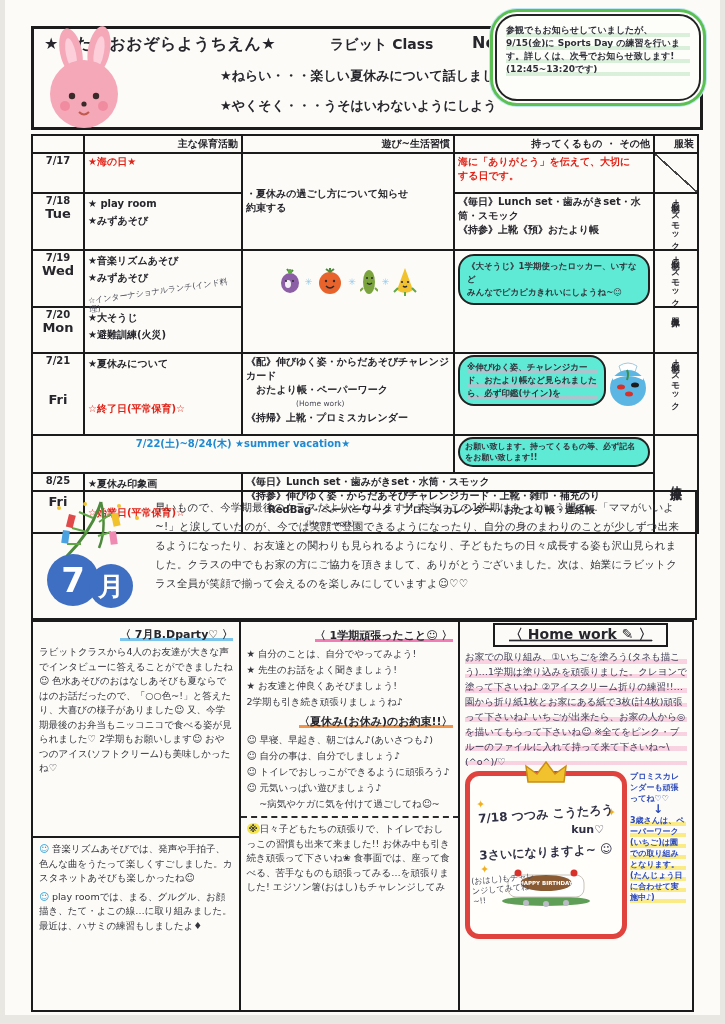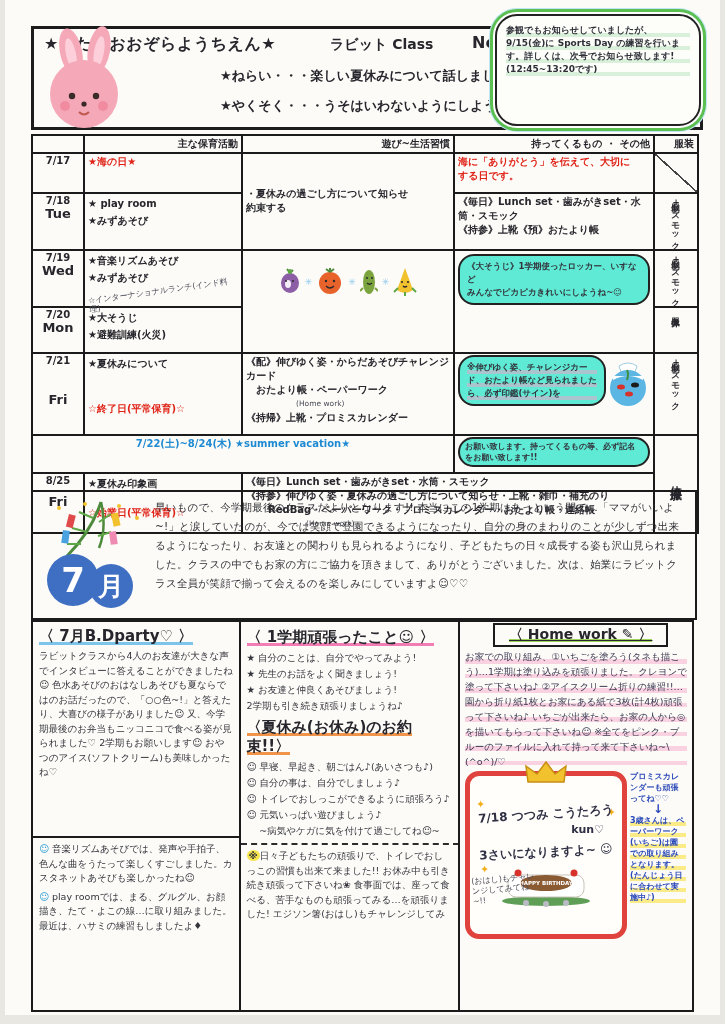--- a/index.html
+++ b/index.html
@@ -7,21 +7,21 @@
   .sheet{position:relative;width:715px;height:1015px;background:#fcfbf7;margin:0 auto;overflow:hidden;color:#26262c;}
   
   .hdr{position:absolute;left:26px;top:26px;width:666px;height:98px;border:3px solid #1c1c1c;background:#fcfbf7;}
   .hdr-title{position:absolute;left:10px;top:5px;font-size:16px;font-weight:bold;letter-spacing:.5px;}
   .hdr-class{position:absolute;left:296px;top:7px;font-size:14px;font-weight:bold;}
   .hdr-no{position:absolute;left:438px;top:4px;font-size:16px;font-weight:bold;}
   .hdr-aim{position:absolute;left:186px;top:38px;font-size:13px;font-weight:bold;}
   .hdr-promise{position:absolute;left:186px;top:68px;font-size:13px;font-weight:bold;}
   .rabbit{position:absolute;left:24px;top:26px;z-index:3;}
   
-  .notice{position:absolute;left:490px;top:14px;width:206px;height:112px;z-index:4;background:#fdfdf9;
+  .notice{position:absolute;left:490px;top:14px;width:206px;height:87px;z-index:4;background:#fdfdf9;
     border:2px solid #222;border-radius:22px;box-shadow:0 0 0 2px #fff,0 0 0 5px #5bbf52,0 0 0 6px #bfe6f2;
     padding:8px 9px;box-sizing:border-box;}
   .notice div{font-size:9px;line-height:13px;color:#2e3038;font-weight:bold;
     background:repeating-linear-gradient(to bottom,transparent 0 9px,rgba(150,215,160,.35) 9px 13px);}
   
   table.sched{position:absolute;left:26px;top:134px;width:666px;border-collapse:collapse;table-layout:fixed;}
   table.sched td,table.sched th{border:2.5px solid #1b1b1b;padding:1px 3px;vertical-align:top;font-size:10px;overflow:visible;position:relative;}
   th.colhead{font-size:13px;font-weight:bold;text-align:right;padding:4px 0;background:#fcfbf7;}
   td.date{text-align:center;font-weight:bold;font-size:14px;padding-top:4px;}
   td.date .dow{font-size:13px;}
@@ -46,21 +46,21 @@
   .julyart{float:left;width:108px;height:112px;position:relative;margin-right:6px;}
   .julytext{font-size:10.5px;line-height:19px;color:#2f3036;letter-spacing:.2px;}
   
   .bottom{position:absolute;left:26px;top:620px;width:666px;height:392px;display:flex;}
   .bcol{box-sizing:border-box;border:2.5px solid #1b1b1b;background:#fcfbf7;}
   .col1{width:210px;display:flex;flex-direction:column;}
   .col2{width:222px;margin-left:-2.5px;padding:4px 6px;}
   .col3{width:236px;margin-left:-2.5px;padding:2px 5px;position:relative;}
   .box-a{flex:0 0 216px;padding:3px 6px;border-bottom:2.5px solid #1b1b1b;box-sizing:border-box;}
   .box-b{flex:1;padding:4px 6px;}
-  .chead{font-size:15px;font-weight:bold;text-align:left;margin:2px 0 3px 0;}
+  .chead{font-size:11px;font-weight:bold;text-align:right;margin:2px 0 3px 0;}
   .u-blue{box-shadow:inset 0 -3px 0 #7cc4ea;}
   .u-pink{box-shadow:inset 0 -3px 0 #f27db4;}
   .u-orange{box-shadow:inset 0 -3px 0 #f0944c;}
   .u-green{box-shadow:inset 0 -3px 0 #9ed158;text-decoration:underline;}
   .para{font-size:9.5px;line-height:14.5px;color:#33343c;}
   .bullet{font-size:9.5px;line-height:16px;color:#33343c;}
   .bullet .bstar{margin-right:3px;}
   .smile-blue{color:#2a9fd8;font-weight:bold;}
   .dashed{border-top:2.5px dashed #2b2b2b;margin:4px -6px;}
   .mark-y{background:#f6e44c;border-radius:50%;padding:0 2px;font-weight:bold;}
@@ -277,21 +277,21 @@
       <td class="date">
         <div>8/25</div>
             <div class="dow" style="margin-top:8px">Fri</div>
       </td>
       <td class="act">
         <div>★夏休み印象画</div>
         <div class="red" style="margin-top:12px">☆始業日(平常保育)☆</div>
       </td>
       <td colspan="2" class="bring">
         <div>《毎日》Lunch set・歯みがきset・水筒・スモック</div>
-        <div>《持参》伸びゆく姿・夏休みの過ごし方について知らせ・上靴・雑巾・補充のり</div>
+        <div>《持参》伸びゆく姿・からだあそびチャレンジカード・上靴・雑巾・補充のり</div>
         <div style="padding-left:22px">RedBag・ペーパーワーク・プロミスカレンダー・おたより帳・連絡帳</div>
         <div class="homework-small" style="padding-left:60px">(Home work)</div>
       </td>
       <td style="border-top:none">
             <div class="vert big">体操服</div>
           </td>
     </tr>
   </tbody>
     </table>
 

